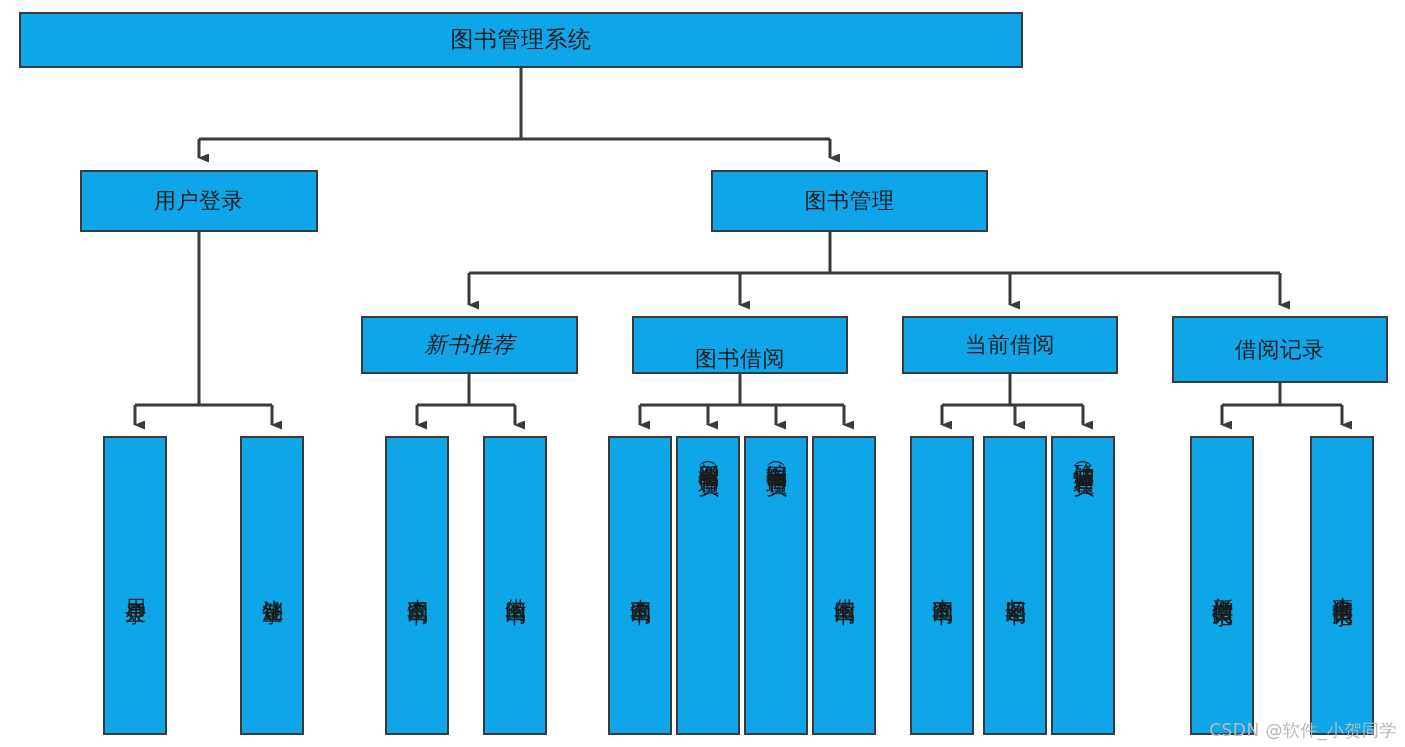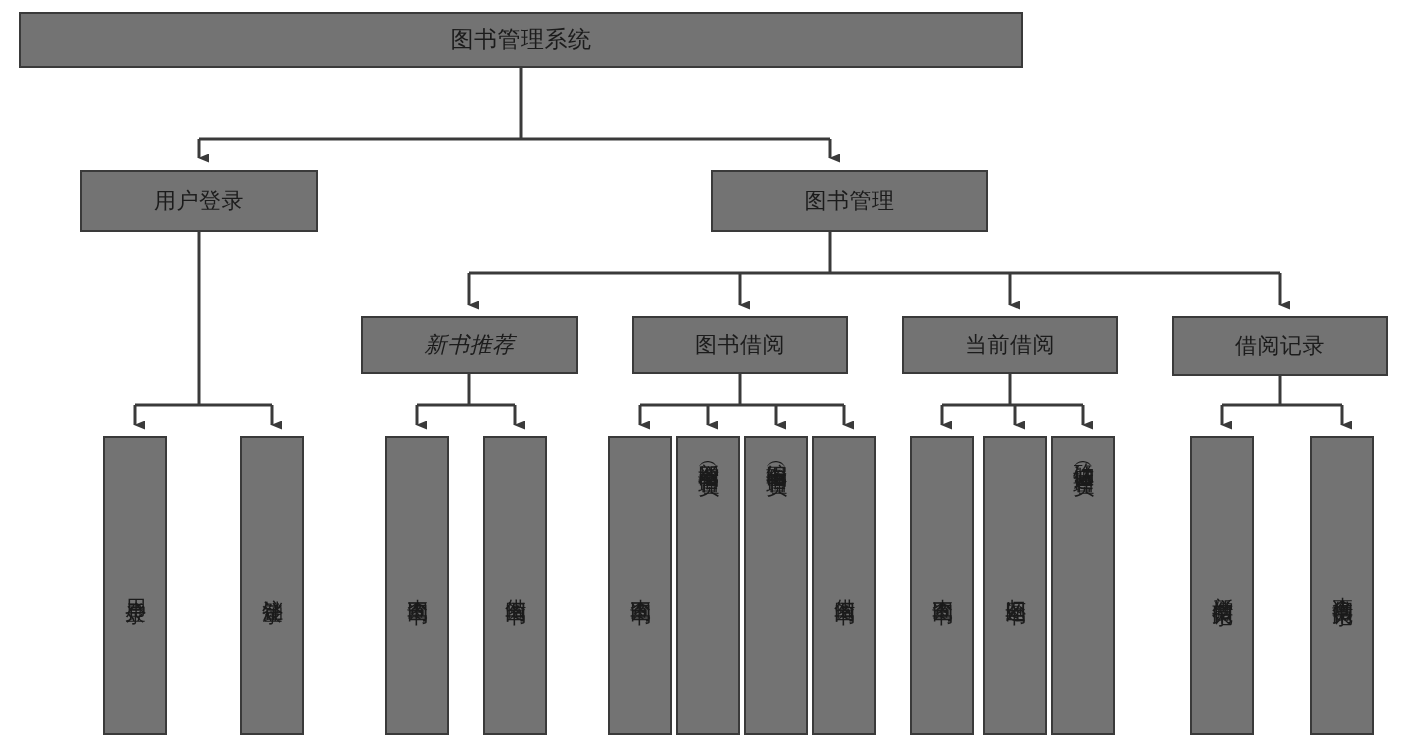--- a/index.html
+++ b/index.html
@@ -22,21 +22,21 @@
     position: absolute;
     left: 0;
     top: 0;
     width: 1405px;
     height: 747px;
     pointer-events: none;
   }
   .node {
     position: absolute;
     box-sizing: border-box;
-    background: #737373;
+    background: #0ea5e9;
     border: 2px solid #3a3a3a;
     display: flex;
     align-items: center;
     justify-content: center;
     color: #1b1b1b;
   }
   .node-label {
     display: block;
     text-align: center;
     line-height: 1.18;
@@ -139,27 +139,27 @@
   <div class="node horiz" style="left:80px; top:170px; width:238px; height:62px;">
     <span class="node-label">用户登录</span>
   </div>
   <div class="node horiz" style="left:711px; top:170px; width:277px; height:62px;">
     <span class="node-label">图书管理</span>
   </div>
 
   <div class="node horiz" style="left:361px; top:316px; width:217px; height:58px;font-style:italic;">
     <span class="node-label">新书推荐</span>
   </div>
-  <div class="node horiz" style="left:632px; top:316px; width:216px; height:58px;">
+  <div class="node horiz" style="left:632px; top:316px; width:216px; height:58px;align-items:flex-end;">
     <span class="node-label">图书借阅</span>
   </div>
   <div class="node horiz" style="left:902px; top:316px; width:216px; height:58px;">
     <span class="node-label">当前借阅</span>
   </div>
-  <div class="node horiz" style="left:1172px; top:316px; width:216px; height:60px;">
+  <div class="node horiz" style="left:1172px; top:316px; width:216px; height:67px;">
     <span class="node-label">借阅记录</span>
   </div>
 
   <div class="node vert centered" style="left:103px; top:436px; width:64px; height:299px;">
     <span class="node-label">用户登录</span>
   </div>
   <div class="node vert centered" style="left:240px; top:436px; width:64px; height:299px;">
     <span class="node-label">注销登录</span>
   </div>
 
@@ -193,14 +193,15 @@
     <span class="node-label">确认归还（管理员）</span>
   </div>
 
   <div class="node vert centered" style="left:1190px; top:436px; width:64px; height:299px;">
     <span class="node-label">新增借阅记录</span>
   </div>
   <div class="node vert centered" style="left:1310px; top:436px; width:64px; height:299px;">
     <span class="node-label">查询借阅记录</span>
   </div>
 
+  <div id="watermark">CSDN @软件_小贺同学</div>
 
 </div>
 
 </body></html>

